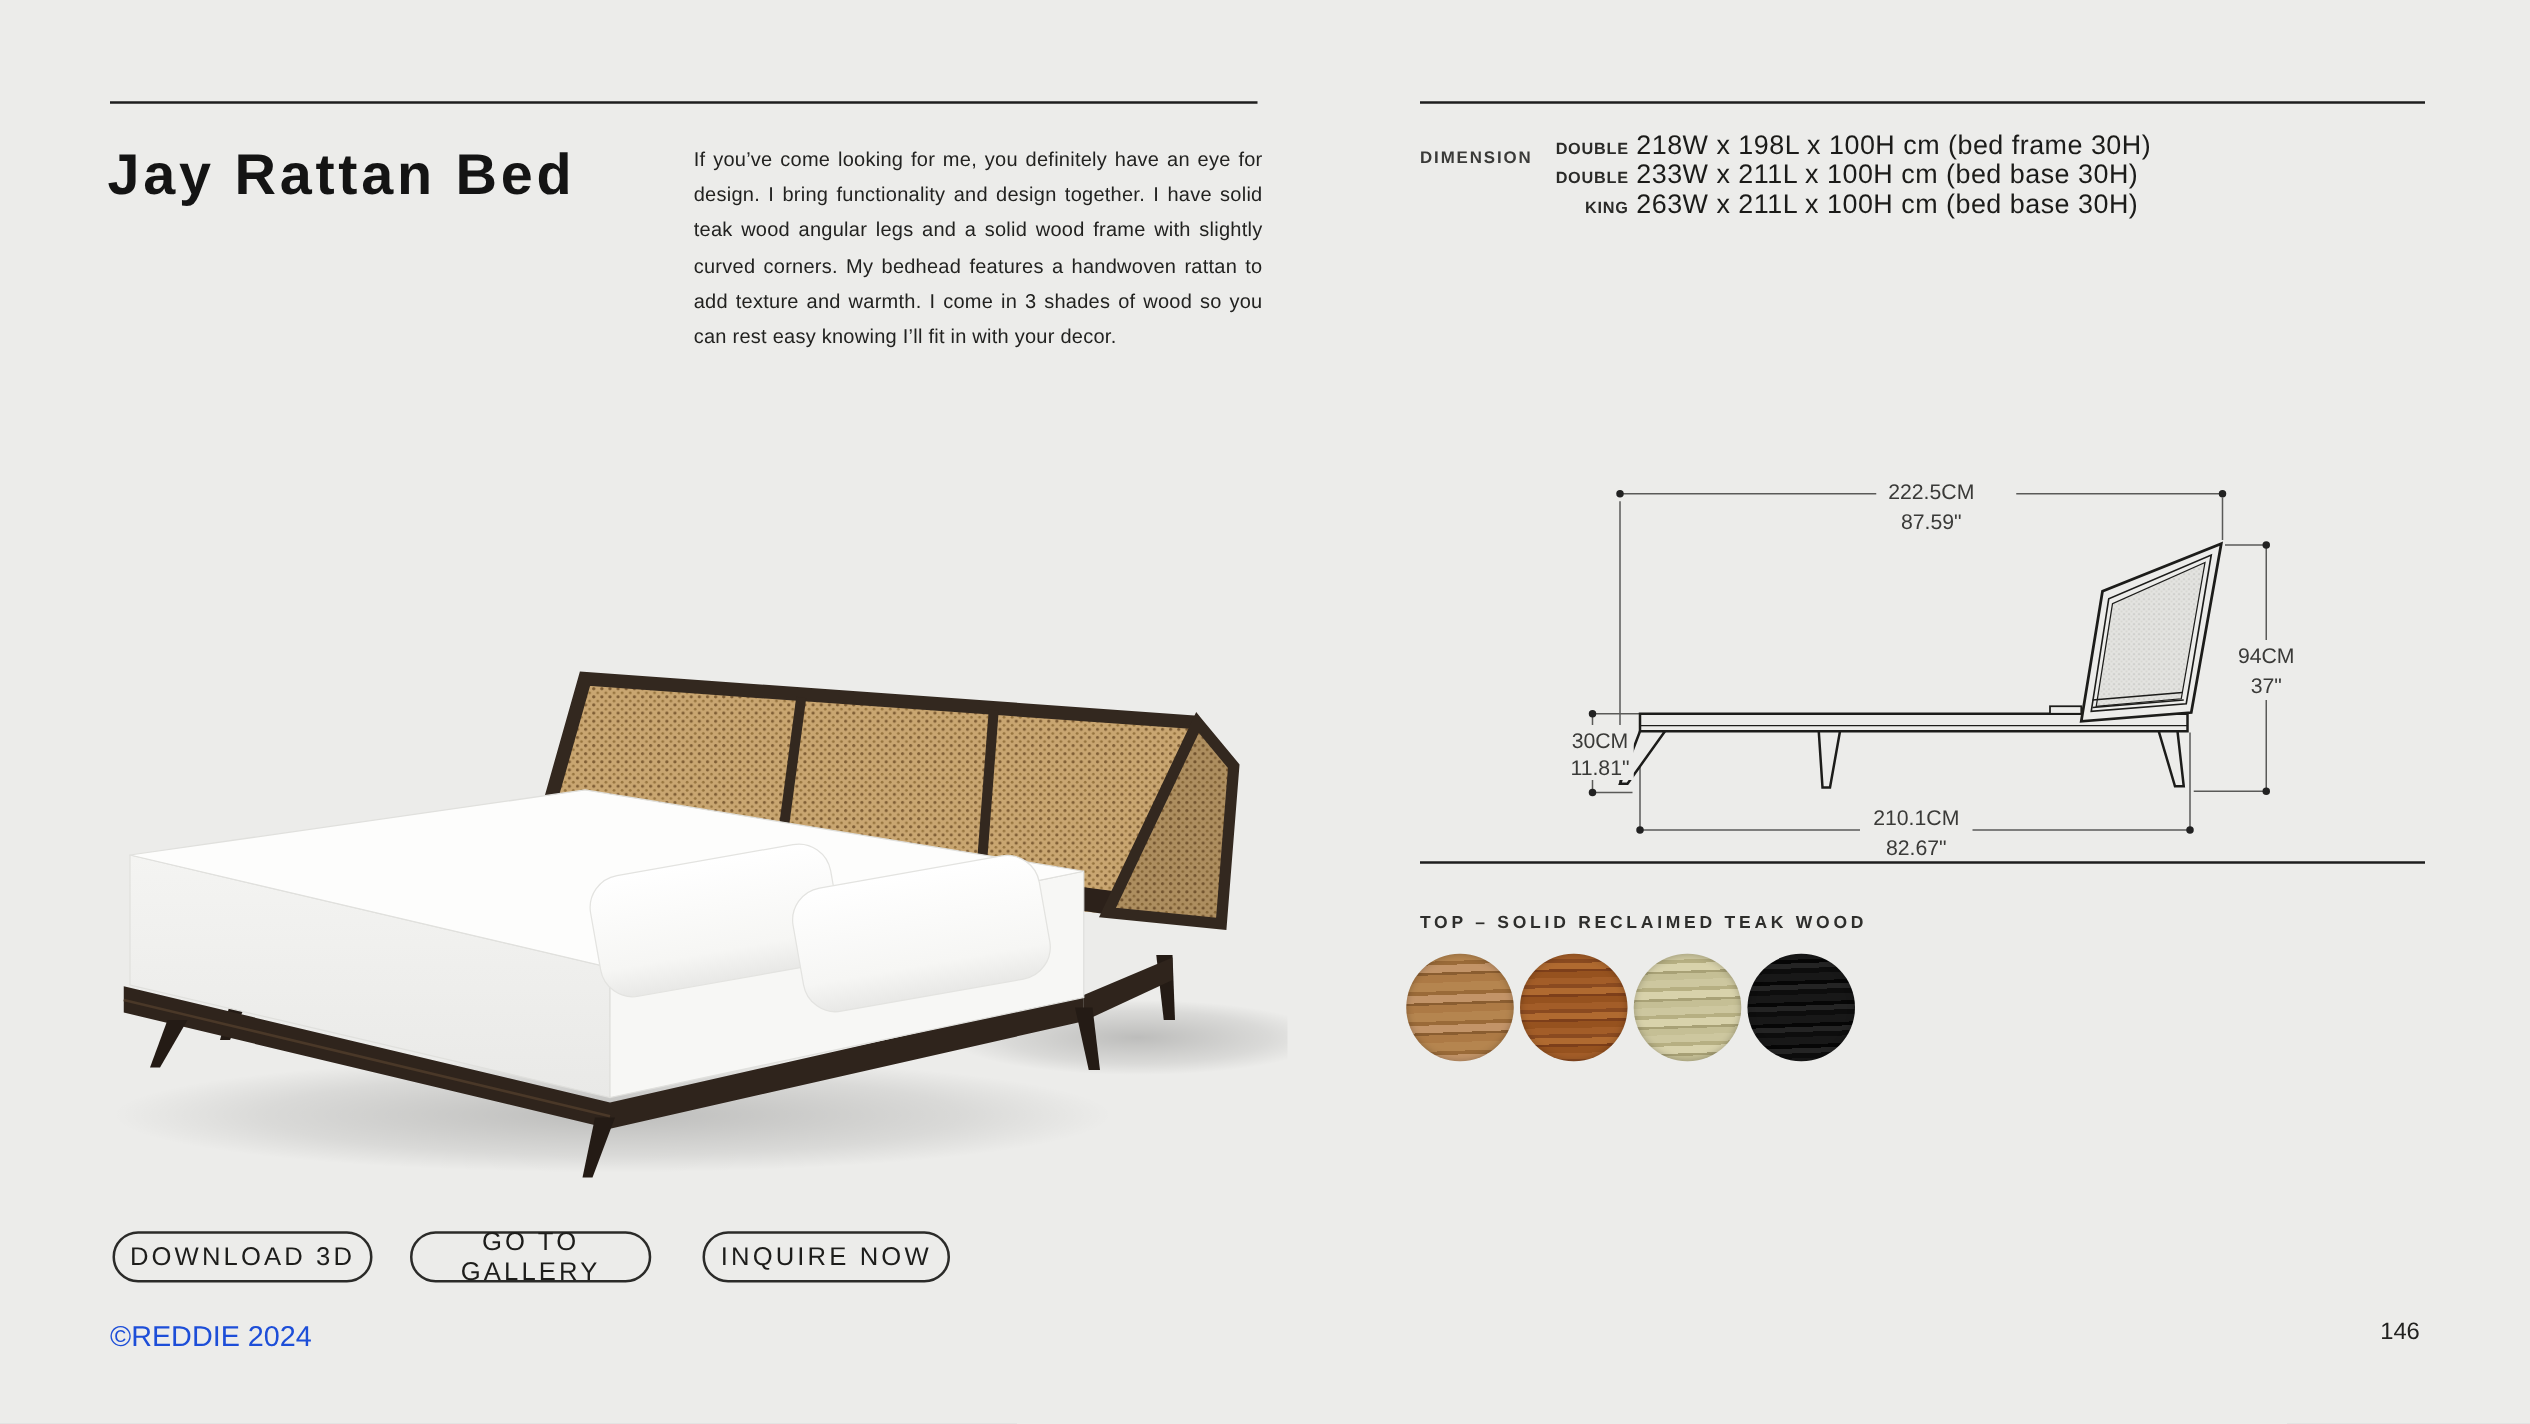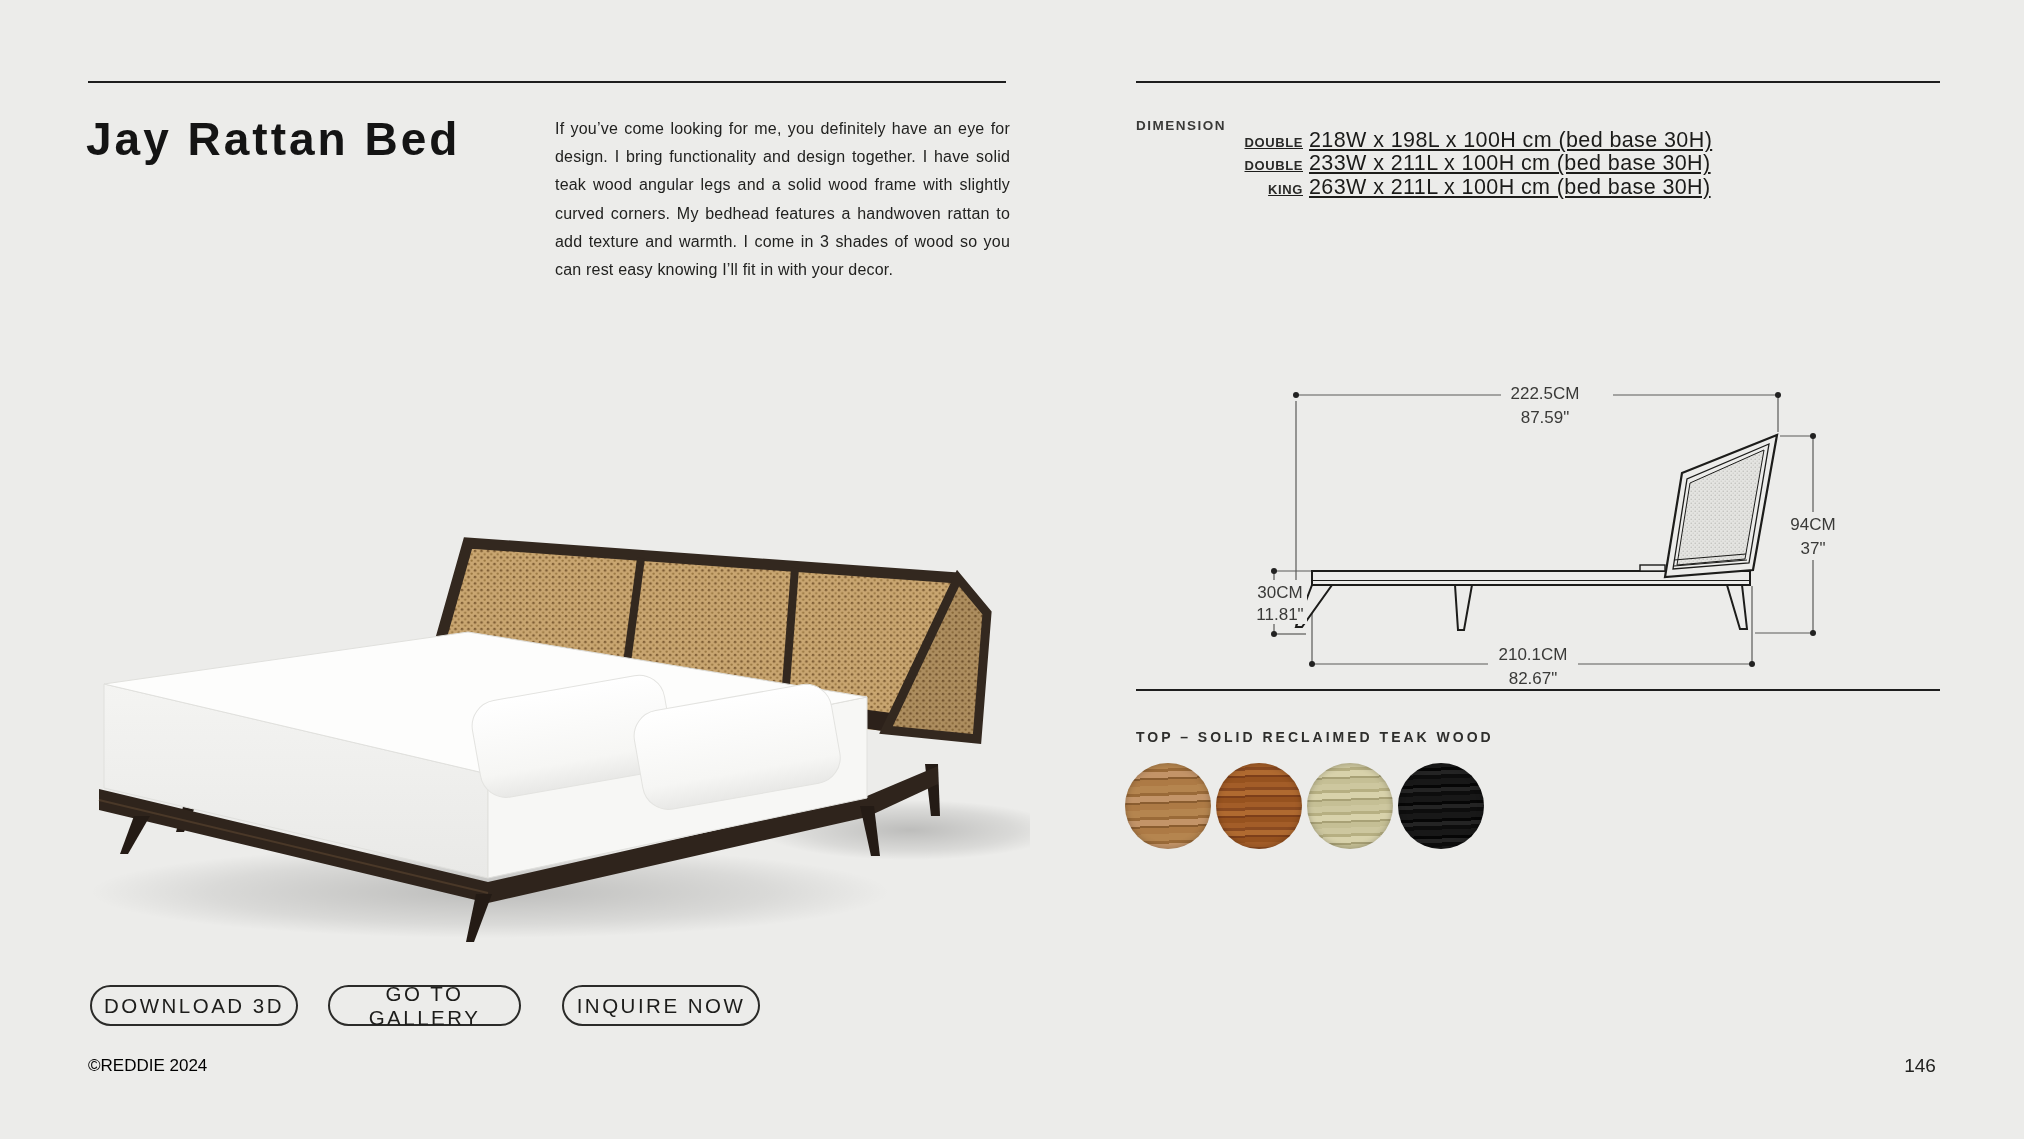--- a/index.html
+++ b/index.html
@@ -19,21 +19,21 @@
   .description{
     position:absolute; left:555px; top:115px; width:455px;
     font-size:16px; line-height:28.2px; text-align:justify; color:#222220;
     letter-spacing:0.2px;
   }
 
   .dim-label{
     position:absolute; left:1136px; top:118px; font-size:13.5px; font-weight:600;
     letter-spacing:1.5px; color:#3a3a38;
   }
-  .dim-rows{position:absolute; left:1180px; top:128px;text-decoration:underline;}
+  .dim-rows{position:absolute; left:1180px; top:104px;}
   .dim-row{display:flex; align-items:baseline; height:23.4px;}
   .dim-size{
     width:123px; text-align:right; font-size:13px; font-weight:600;
     letter-spacing:0.6px; padding-right:6px; color:#2a2a28;
   }
   .dim-value{font-size:21.5px; letter-spacing:0.4px; color:#1b1b19; white-space:nowrap;}
 
   .tech-drawing{position:absolute; left:1250px; top:370px; width:700px; height:330px;}
   .bed-render{position:absolute; left:70px; top:510px; width:960px; height:440px;}
 
@@ -59,21 +59,21 @@
     position:absolute; top:985px; height:41px; box-sizing:border-box;
     border:2px solid #2b2b29; border-radius:22px; background:transparent;
     font-family:"Liberation Sans", sans-serif; font-size:20.5px; font-weight:500;
     letter-spacing:2.5px; color:#1d1d1b; display:flex; align-items:center;
     justify-content:center; cursor:pointer; padding:0;
   }
   .btn-1{left:90px;  width:208px;}
   .btn-2{left:328px; width:193px;}
   .btn-3{left:562px; width:198px;text-align:center;}
 
-  .footer-copyright{position:absolute; left:88px; top:1056px; font-size:17px; color:#000000;}
+  .footer-copyright{position:absolute; left:88px; top:1056px; font-size:23px; color:#1d4ed8;}
   .page-number{position:absolute; left:1900px; top:1055px; width:40px; text-align:center;
     font-size:19px; color:#222220;}
 
   svg text{font-family:"Liberation Sans", sans-serif;}
 </style>
 </head>
 <body>
 
 <div class="page">
 
@@ -81,21 +81,21 @@
   <div class="rule rule-right-top"></div>
 
   <div class="title">Jay Rattan Bed</div>
 
   <div class="description">If you’ve come looking for me, you definitely have an eye for design. I bring functionality and design together. I have solid teak wood angular legs and a solid wood frame with slightly curved corners. My bedhead features a handwoven rattan to add texture and warmth. I come in 3 shades of wood so you can rest easy knowing I’ll fit in with your decor.</div>
 
   <div class="dim-label">DIMENSION</div>
   <div class="dim-rows">
     <div class="dim-row">
       <span class="dim-size">DOUBLE</span>
-      <span class="dim-value">218W x 198L x 100H cm (bed base 30H)</span>
+      <span class="dim-value">218W x 198L x 100H cm (bed frame 30H)</span>
     </div>
     <div class="dim-row">
       <span class="dim-size">DOUBLE</span>
       <span class="dim-value">233W x 211L x 100H cm (bed base 30H)</span>
     </div>
     <div class="dim-row">
       <span class="dim-size">KING</span>
       <span class="dim-value">263W x 211L x 100H cm (bed base 30H)</span>
     </div>
   </div>

